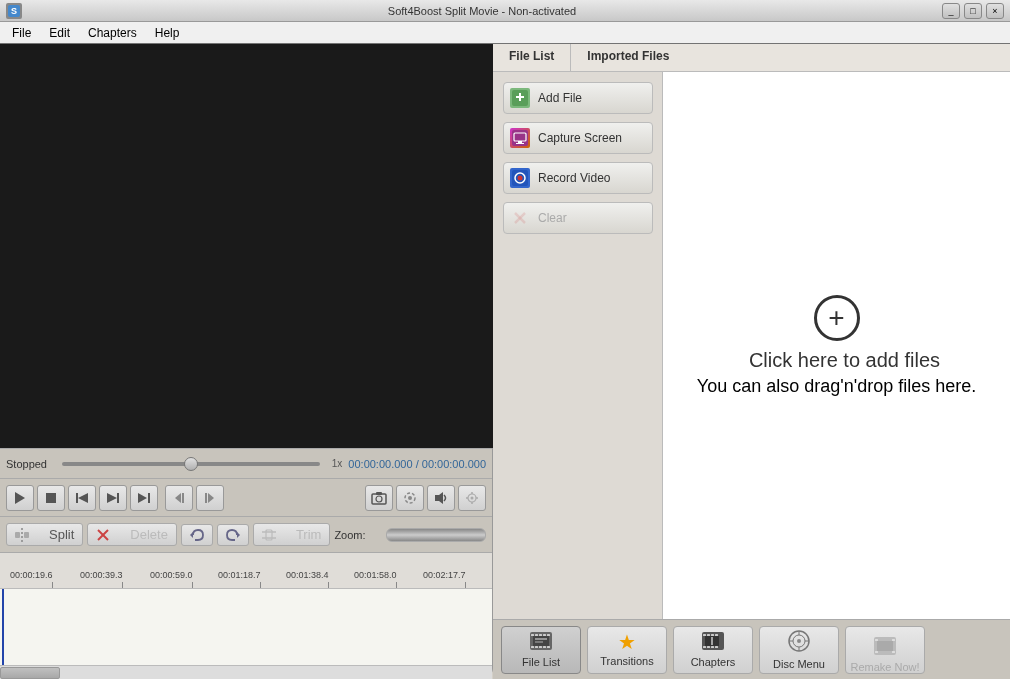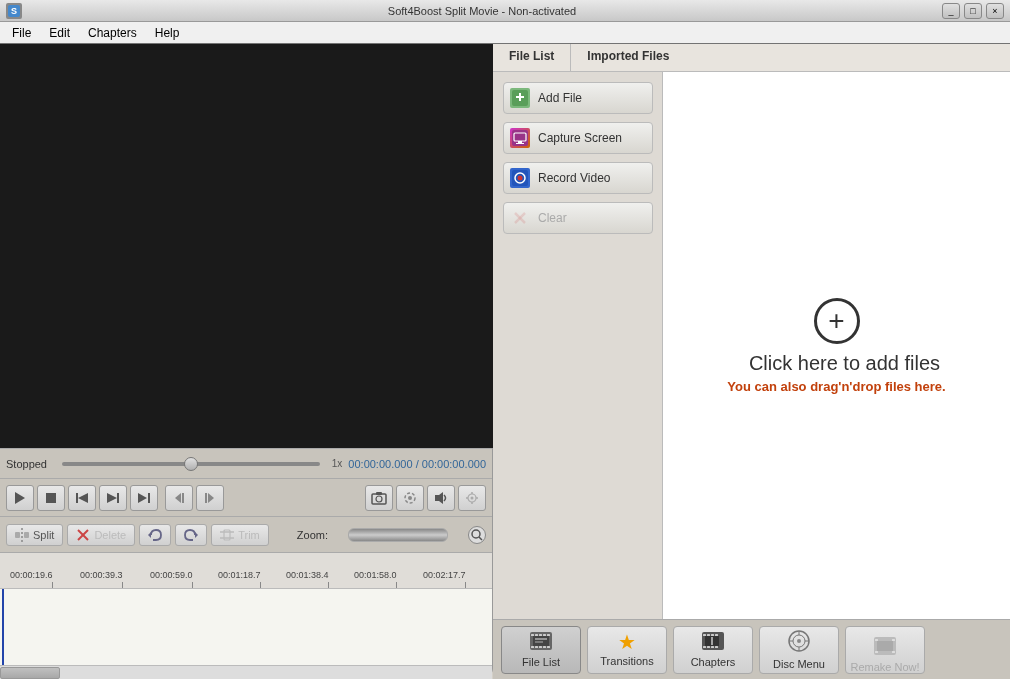--- a/index.html
+++ b/index.html
@@ -160,27 +160,27 @@
     #edit-toolbar {
       background: #c8c4bc;
       padding: 4px 6px;
       display: flex;
       align-items: center;
       gap: 4px;
       height: 36px;
       border-top: 1px solid #aaa;
     }
     .edit-btn {
-      display: flex; align-items: center; gap: 4px;
+      display: flex; align-items: center; gap: 20px;
       padding: 3px 8px;
       background: linear-gradient(to bottom, #e8e8e8, #d0d0d0);
       border: 1px solid #aaa;
       border-radius: 3px;
       cursor: pointer;
-      font-size: 11px;
+      font-size: 13px;
       color: #555;
     }
     .edit-btn.disabled { color: #bbb; }
     .edit-btn svg { width: 14px; height: 14px; }
     .zoom-area {
       margin-left: auto;
       display: flex; align-items: center; gap: 20px;
     }
     #zoom-label { font-size: 11px; color: #333; }
     #zoom-slider {
@@ -349,23 +349,22 @@
       margin-bottom: 8px;
     }
     #add-files-title {
       font-size: 20px;
       color: #333;
       font-weight: normal;
       margin-bottom: 4px;
       margin-left: 16px;
     }
     #add-files-subtitle {
-      font-size: 13px;
-      color: #c2410c;
-      font-weight: bold;
+      font-size: 18px;
+      color: #000000;
     }
 
     
     #bottom-tabs {
       display: flex;
       background: #c8c4bc;
       padding: 6px 8px;
       gap: 6px;
       border-top: 1px solid #aaa;
       height: 60px;

